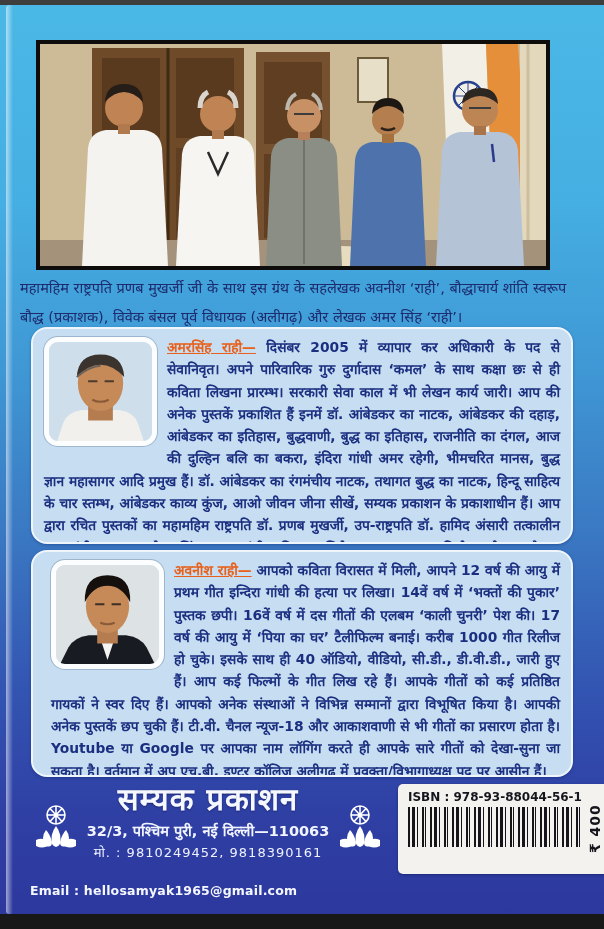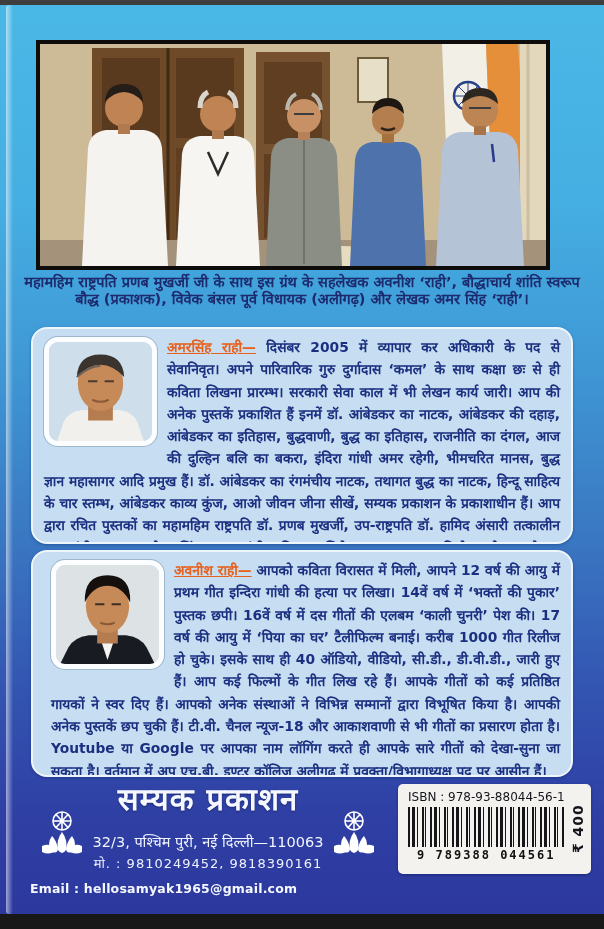--- a/index.html
+++ b/index.html
@@ -18,22 +18,22 @@
     background:linear-gradient(90deg,rgba(255,255,255,.55),rgba(255,255,255,0));border-radius:4px;}
 
   .photo-frame{
     position:absolute;left:36px;top:40px;width:514px;height:230px;
     border:4px solid #0e0d0b;box-sizing:border-box;background:#c9b794;
   }
   .photo-frame svg{display:block;width:100%;height:100%;}
 
   .caption{
     position:absolute;top:274px;left:20px;right:20px;
-    text-align:center;color:#1d2a6e;font-weight:700;
-    font-size:14.5px;line-height:17px;
+    text-align:left;color:#1d2a6e;font-weight:400;
+    font-size:14.5px;line-height:29px;
   }
 
   .panel{
     position:absolute;left:31px;right:31px;
     background:#c7ddf1;border:2.5px solid #eef6fc;border-radius:16px;
     box-sizing:border-box;padding:7px 11px 6px 11px;overflow:hidden;
     box-shadow:0 1px 3px rgba(0,30,90,.35);
   }
   .panel1{top:327px;height:217px;}
   .panel2{top:550px;height:227px;padding-left:18px;}
@@ -52,32 +52,32 @@
   .pub-area{
     position:absolute;top:781px;left:30px;right:28px;height:122px;
     display:flex;align-items:flex-start;
   }
   .pub-left{width:356px;flex:none;color:#fff;}
   .pub-row{display:flex;align-items:center;justify-content:center;gap:6px;}
   .lotus{width:50px;height:52px;flex:none;margin-top:14px;}
   .pub-center{text-align:center;}
   .pub-name{font-size:31px;font-weight:700;line-height:36px;letter-spacing:1px;
     color:#f6f8ff;text-shadow:0 1px 2px rgba(0,0,40,.4);}
-  .pub-address{font-size:14.5px;font-weight:400;margin-top:14px;color:#f2f5ff;}
+  .pub-address{font-size:14.5px;font-weight:700;margin-top:3px;color:#f2f5ff;}
   .pub-mobile{font-size:13px;font-weight:400;margin-top:3px;letter-spacing:1px;color:#eef2ff;}
-  .pub-contact{margin-top:9px;display:flex;gap:26px;justify-content:flex-start;
+  .pub-contact{margin-top:22px;display:flex;gap:26px;justify-content:flex-start;
     font-size:12.5px;font-weight:700;color:#f4f7ff;letter-spacing:.2px;}
 
   .isbn-box{
     margin-left:12px;margin-top:3px;flex:1;
     background:#f4f2ee;border-radius:5px;position:relative;
     padding:6px 26px 6px 10px;height:78px;box-sizing:content-box;
     box-shadow:0 1px 3px rgba(0,20,70,.45);
   }
-  .isbn-label{font-size:12px;font-weight:400;color:#15151d;text-align:left;white-space:nowrap;}
+  .isbn-label{font-size:12px;font-weight:700;color:#15151d;text-align:left;white-space:nowrap;}
   .bars{
     height:40px;margin-top:3px;
     background:
       repeating-linear-gradient(90deg,
         #15151a 0 2px, transparent 2px 4px,
         #15151a 4px 7px, transparent 7px 9px,
         #15151a 9px 10px, transparent 10px 14px,
         #15151a 14px 16px, transparent 16px 17px,
         #15151a 17px 18px, transparent 18px 22px);
   }
@@ -247,19 +247,18 @@
         </svg>
       </div>
       <div class="pub-contact">
         <span>Email : hellosamyak1965@gmail.com</span>
       </div>
     </div>
 
     <div class="isbn-box">
       <div class="isbn-label">ISBN : 978-93-88044-56-1</div>
       <div class="bars"></div>
-      <div class="isbn-digits">9 789388 044561</div>
       <div class="price">₹ 400</div>
     </div>
   </div>
 
   <div class="edge-bottom"></div>
 </div>
 
 </body></html>

